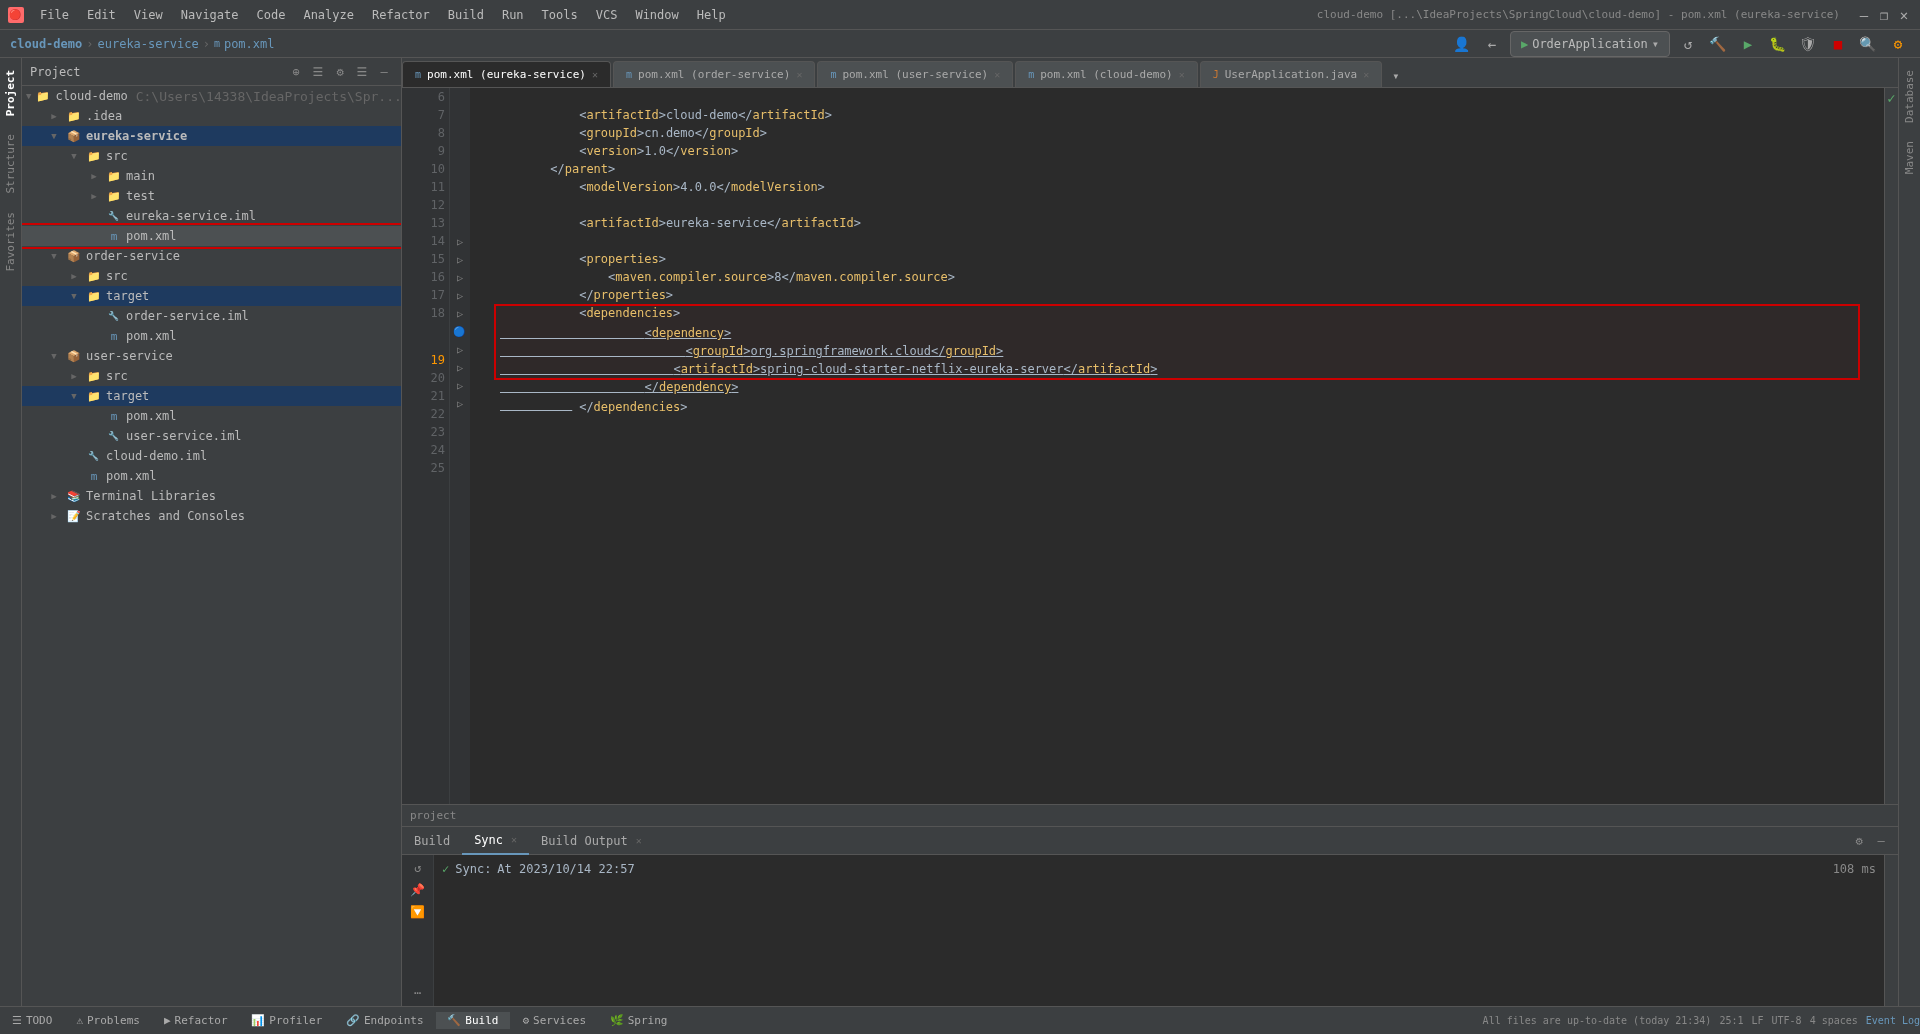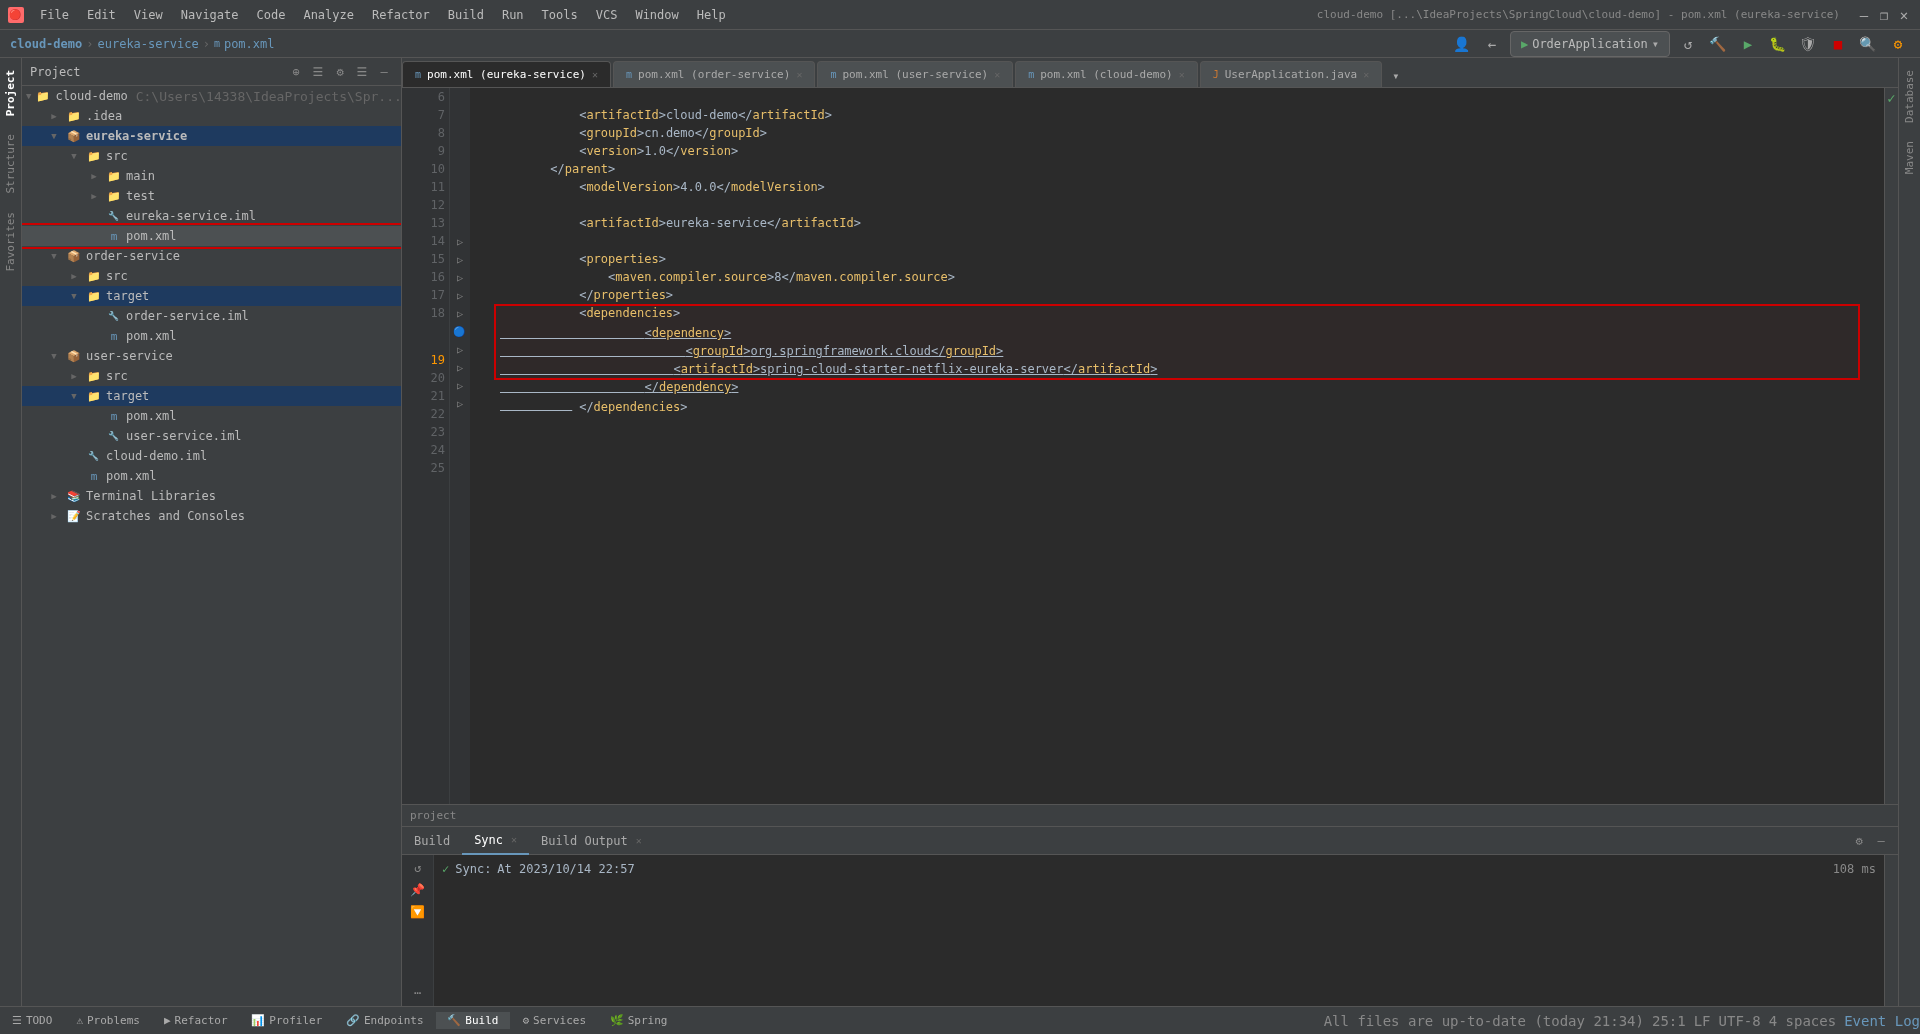--- a/index.html
+++ b/index.html
@@ -75,21 +75,21 @@
     .build-tab { padding: 4px 12px; font-size: 12px; color: #aaa; cursor: pointer; display: flex; align-items: center; gap: 4px; height: 28px; }
     .build-tab.active { color: #ffffff; border-bottom: 2px solid #6897bb; }
     .build-content { flex: 1; display: flex; overflow: hidden; }
     .build-sidebar { width: 32px; background: #313335; border-right: 1px solid #3c3f41; display: flex; flex-direction: column; align-items: center; padding: 4px 0; gap: 4px; }
     .build-main { flex: 1; overflow: auto; padding: 4px 8px; }
     .build-line { height: 20px; line-height: 20px; display: flex; align-items: center; gap: 6px; font-size: 12px; color: #a9b7c6; }
     .success-icon { color: #59a869; }
     .build-tab-icons { margin-left: auto; display: flex; gap: 4px; padding-right: 8px; }
     .status-tab { padding: 2px 12px; font-size: 11px; color: #aaa; cursor: pointer; display: flex; align-items: center; gap: 4px; }
     .status-tab.active { background: #4c5052; color: #fff; }
-    .status-right { margin-left: auto; display: flex; gap: 8px; color: #888; font-size: 14px; }
+    .status-right { margin-left: auto; display: flex; gap: 8px; color: #888; font-size: 10px; }
 
     
     .bottom-toolbar { height: 28px; background: #3c3f41; display: flex; align-items: center; gap: 0; border-top: 1px solid #555; flex-shrink: 0; }
 
     
     .side-icons-right { width: 22px; background: #3c3f41; display: flex; flex-direction: column; align-items: center; padding-top: 4px; gap: 2px; border-left: 1px solid #555; flex-shrink: 0; }
 
     
     ::-webkit-scrollbar { width: 8px; height: 8px; }
     ::-webkit-scrollbar-track { background: #3c3f41; }

